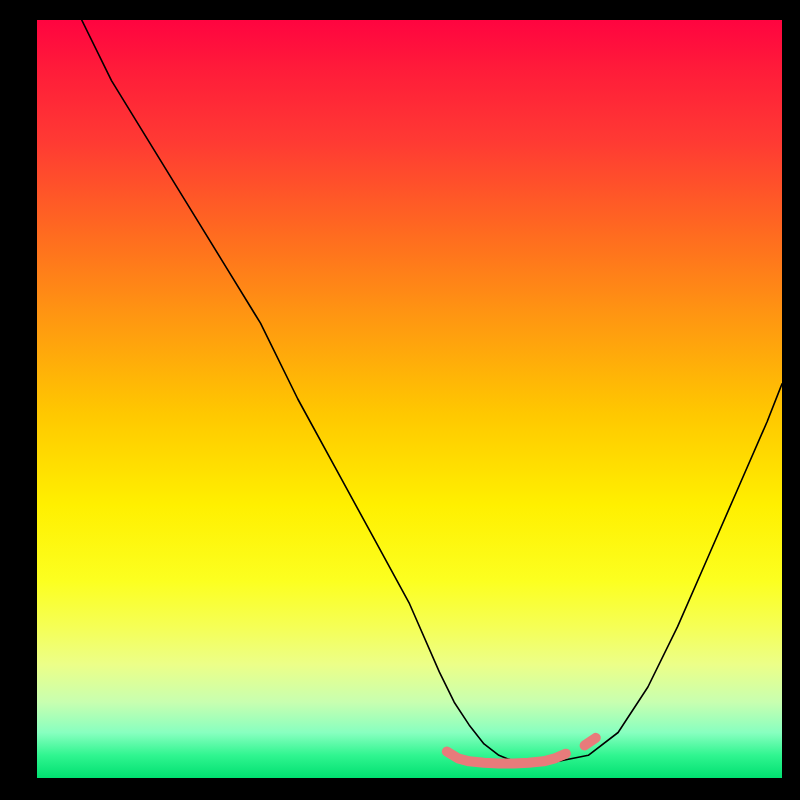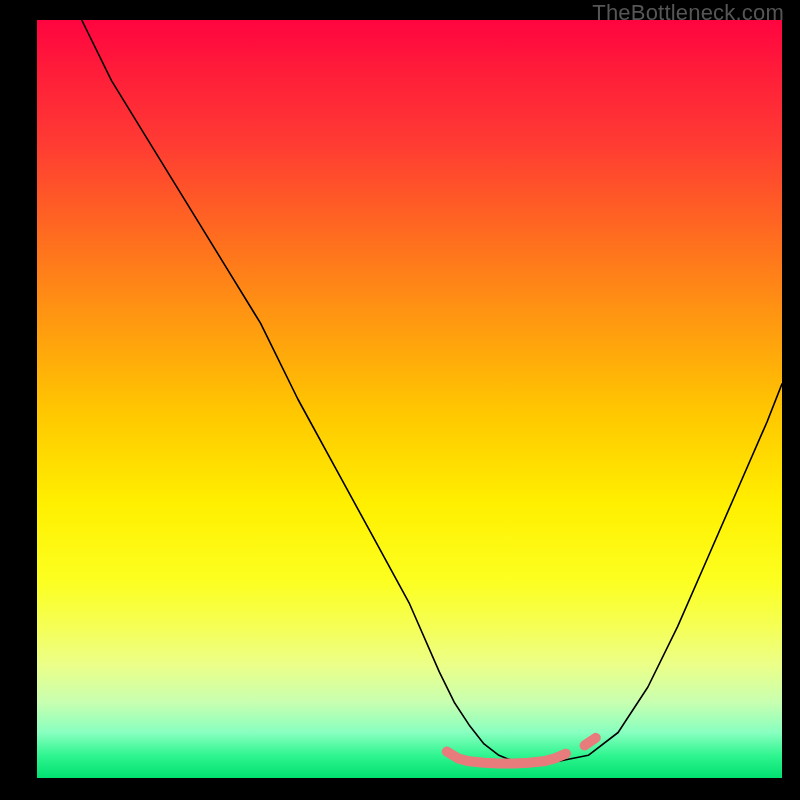--- a/index.html
+++ b/index.html
@@ -52,21 +52,20 @@
   svg.curve {
     position: absolute;
     left: 0; top: 0;
     width: 745px; height: 758px;
   }
 </style>
 </head>
 <body>
 
 <div class="frame">
-  <div class="watermark">TheBottleneck.com</div>
   <div class="plot">
     <svg class="curve" viewBox="0 0 745 758" preserveAspectRatio="none">
       <path fill="none" stroke="#000000" stroke-width="1.6" stroke-linecap="round" stroke-linejoin="round" d="M44.7 0.0 L74.5 60.6 L111.8 121.3 L149.0 181.9 L186.3 242.6 L223.5 303.2 L260.8 379.0 L298.0 447.2 L335.3 515.4 L372.5 583.7 L402.3 651.9 L417.2 682.2 L432.1 704.9 L447.0 723.9 L461.9 735.3 L476.8 741.3 L491.7 742.8 L506.6 742.8 L521.5 741.3 L551.3 735.3 L581.1 712.5 L610.9 667.0 L640.7 606.4 L670.5 538.2 L700.3 470.0 L730.1 401.7 L745.0 363.8"></path>
       <path fill="none" stroke="#e87b7b" stroke-width="10" stroke-linecap="round" stroke-linejoin="round" d="M409.8 731.5 L420.9 738.3 L432.1 741.3 L447.0 742.8 L461.9 743.6 L476.8 743.6 L491.7 742.8 L506.6 741.3 L517.8 738.3 L528.9 733.7"></path>
       <path fill="none" stroke="#e87b7b" stroke-width="10" stroke-linecap="round" stroke-linejoin="round" d="M547.6 725.4 L558.8 717.8"></path>
     </svg>
   </div>
 </div>
 
 </body></html>

